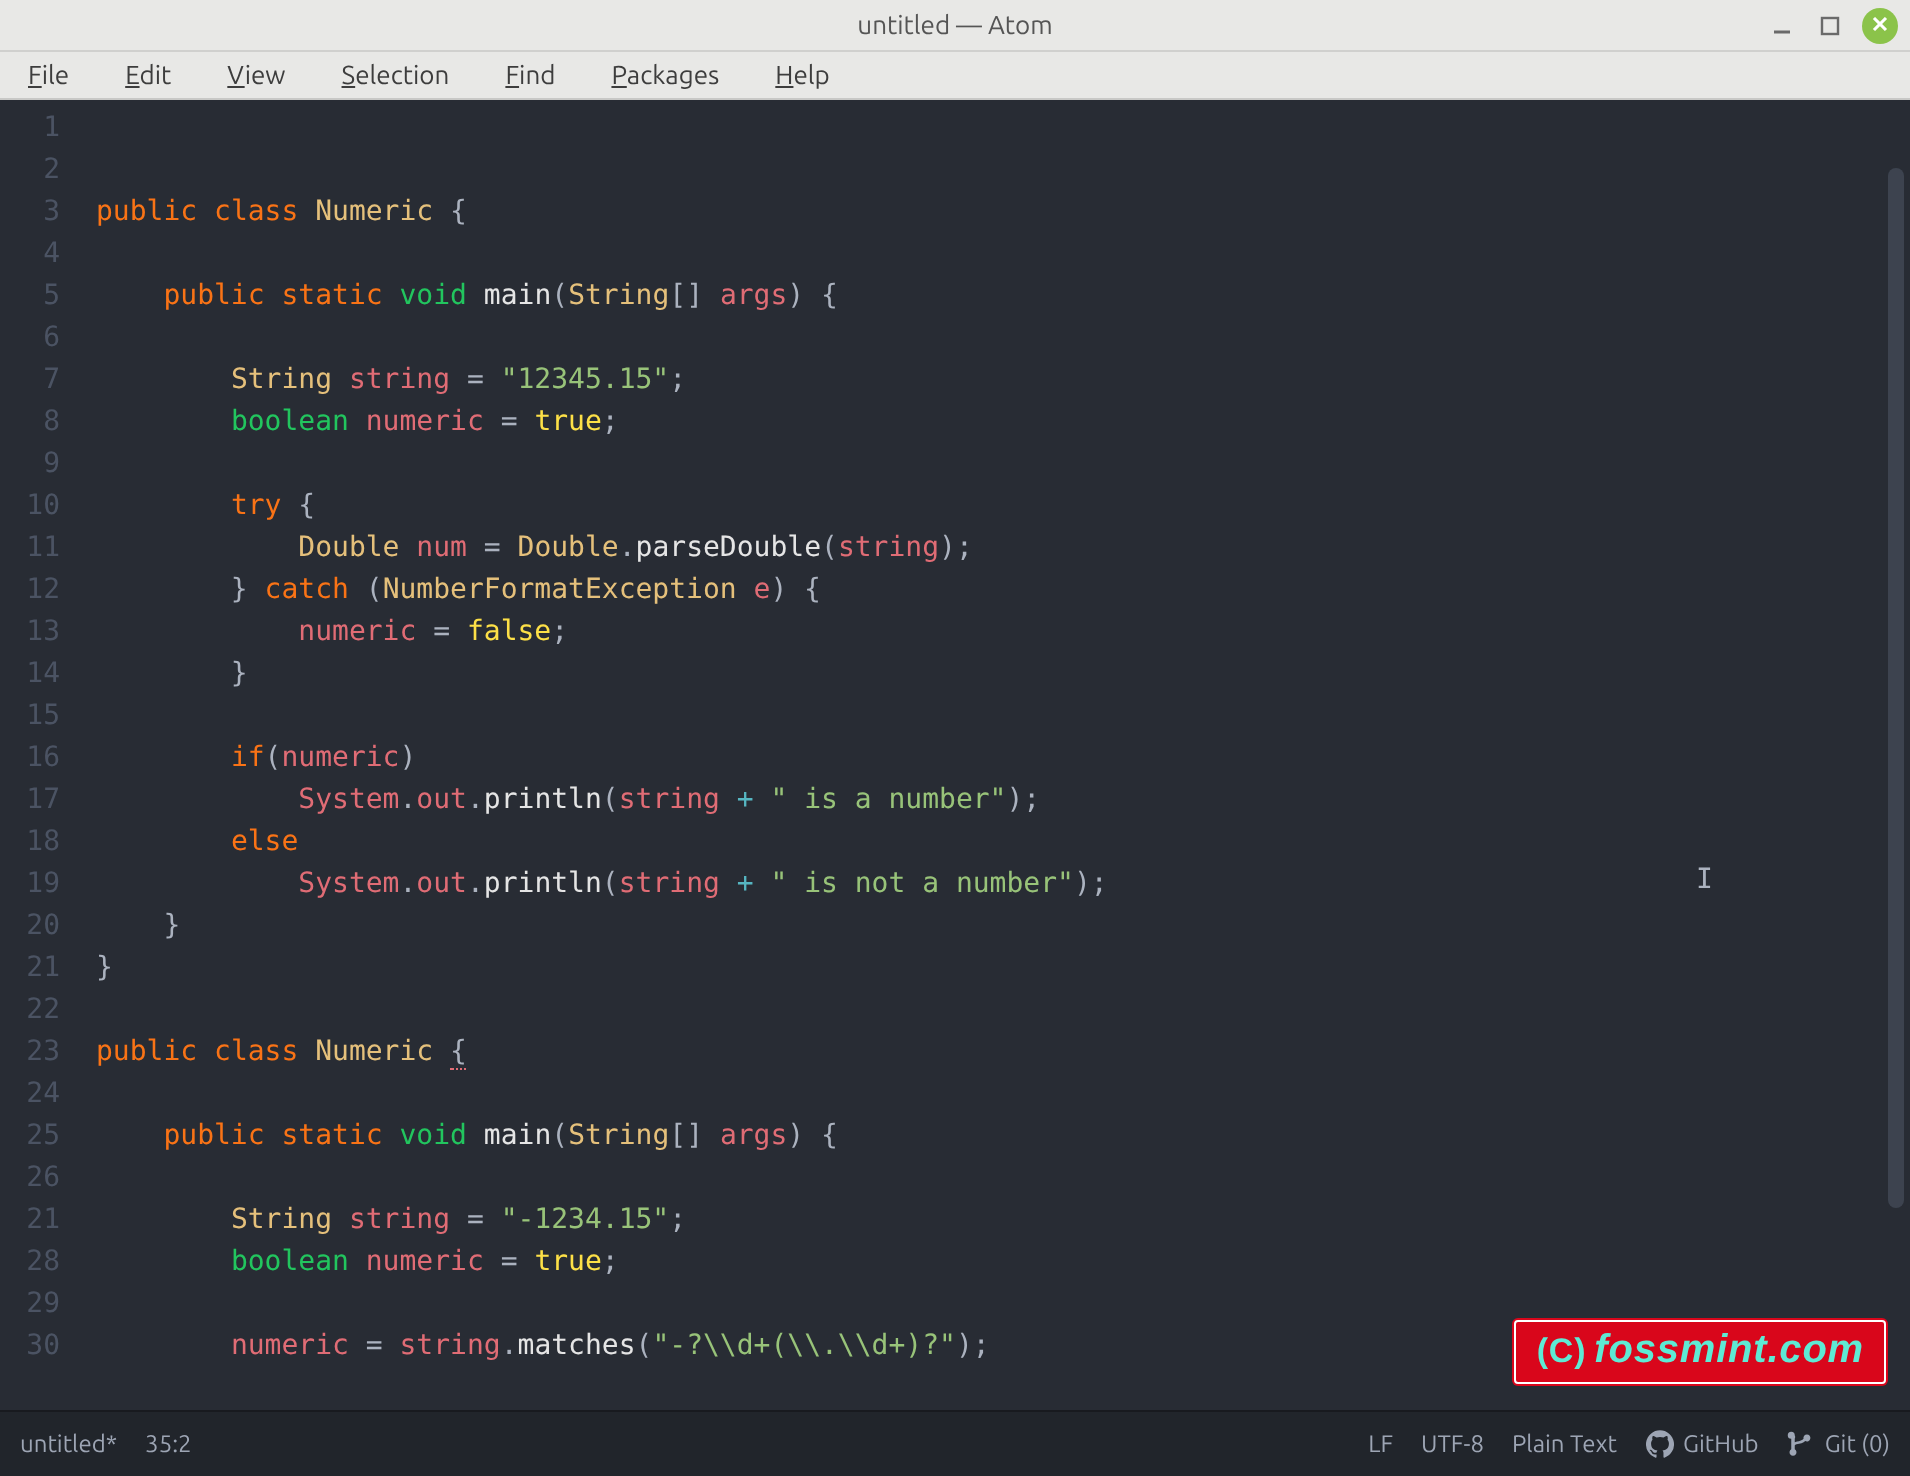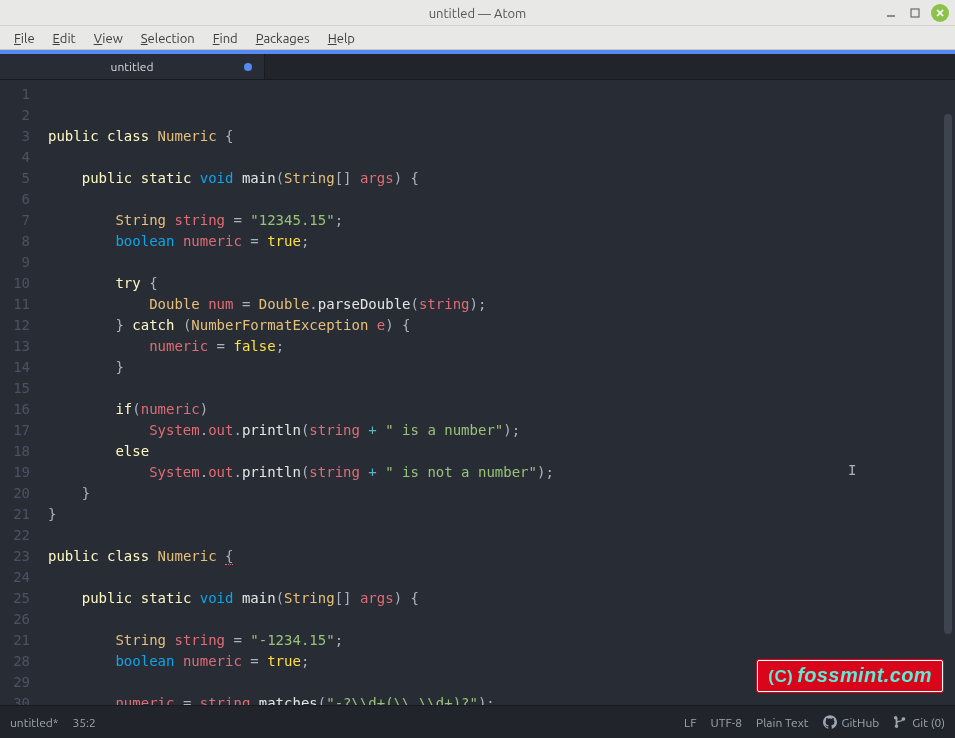--- a/index.html
+++ b/index.html
@@ -12,21 +12,21 @@
     border-bottom: 1px solid #d0d0ce;
   }
   .titlebar .title { position: absolute; left: 50%; transform: translateX(-50%); font-weight: normal; color:#555;}
   .win-controls { position: absolute; right: 6px; top: 4px; display: flex; gap: 8px; align-items: center;}
   .win-btn { width: 16px; height: 16px; display:flex; align-items:center; justify-content:center; font-size:11px; color:#6a6a6a; cursor:pointer;}
   .win-btn.close { width:18px; height:18px; border-radius:50%; background:#8bc34a; color:#fff; font-weight:bold; font-size:11px;}
   .win-btn.close::before{content:"✕"; line-height:1;}
 
   .menubar {
     height: 24px; background: #e8e8e6; display: flex; align-items: center;
-    padding: 0 6px; gap: 2px; font-size: 13px; color: #3d3d3d;
+    padding: 0 6px; gap: 12px; font-size: 13px; color: #3d3d3d;
     border-bottom: 1px solid #c8c8c6;
   }
   .menu-item { padding: 2px 8px; cursor: pointer; }
   .menu-item u { text-decoration: underline; }
 
   .workspace { position:absolute; top:50px; left:0; right:0; bottom:22px; background:#282c34; display:flex; flex-direction:column;}
   
   .tabbar { height: 30px; background:#21252b; display:flex; border-bottom:1px solid #181a1f; border-top:4px solid #568af2;}
   .tab {
     width: 265px; height:100%; background:#282c34; color:#d7dae0; font-size:12px;
@@ -36,22 +36,22 @@
   .tab .dot { position:absolute; right:12px; width:8px;height:8px;border-radius:50%; background:#568af2;}
   
   .editor-pane { flex:1; position:relative; overflow:hidden; }
   .editor-scroll { position:absolute; inset:0; display:flex; font-family:"DejaVu Sans Mono","Menlo","Consolas",monospace; font-size:14px; line-height:21px;}
   .gutter { width:40px; flex-shrink:0; text-align:right; color:#4b5363; padding-right:10px; padding-top:4px; background:#282c34; user-select:none;}
   .gutter div { height:21px; }
   .code { flex:1; padding-top:4px; padding-left:8px; white-space:pre; color:#abb2bf; position:relative;}
   .code .line { height:21px; }
 
   
-  .kw   { color:#fef9c3; } 
-  .type { color:#0ea5e9; } 
+  .kw   { color:#f97316; } 
+  .type { color:#22c55e; } 
   .cls  { color:#e5c07b; } 
   .fn   { color:#e5e5e5;margin-top:12px; } 
   .str  { color:#98c379; } 
   .num  { color:#fde047; } 
   .var  { color:#e06c75; } 
   .punc { color:#abb2bf; }
   .op   { color:#56b6c2; }
   .squig { border-bottom:1px dotted #e06c75; }
 
   .vscroll { position:absolute; right:1px; top:30px; bottom:0; width:12px; background:transparent;}
@@ -100,26 +100,20 @@
   <div class="menu-item"><u>F</u><span>ile</span></div>
   <div class="menu-item"><u>E</u><span>dit</span></div>
   <div class="menu-item"><u>V</u><span>iew</span></div>
   <div class="menu-item"><u>S</u><span>election</span></div>
   <div class="menu-item"><u>F</u><span>ind</span></div>
   <div class="menu-item"><u>P</u><span>ackages</span></div>
   <div class="menu-item"><u>H</u><span>elp</span></div>
 </div>
 
 <div class="workspace">
-  <div class="tabbar">
-    <div class="tab">
-      <span>untitled</span>
-      <span class="dot"></span>
-    </div>
-  </div>
 
   <div class="editor-pane">
     <div class="editor-scroll">
       <div class="gutter" id="gutter">
           <div>1</div>
           <div>2</div>
           <div>3</div>
           <div>4</div>
           <div>5</div>
           <div>6</div>

